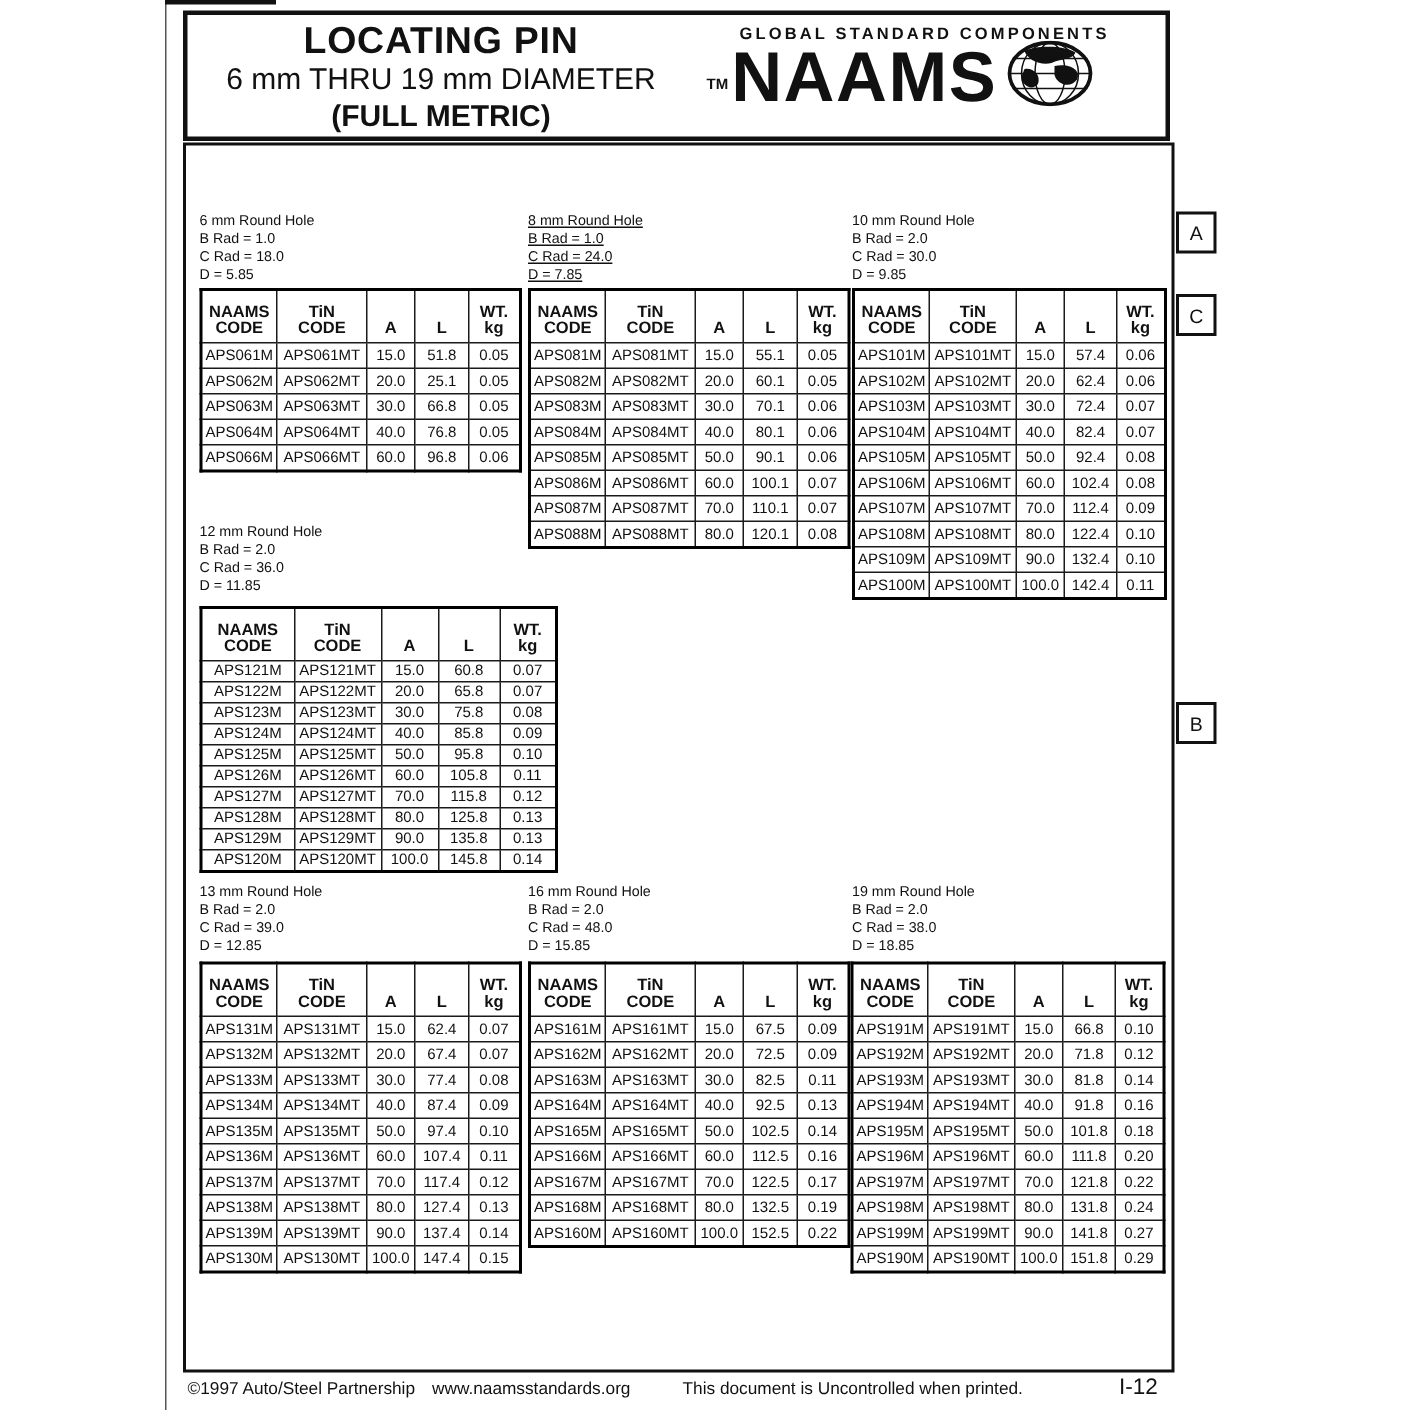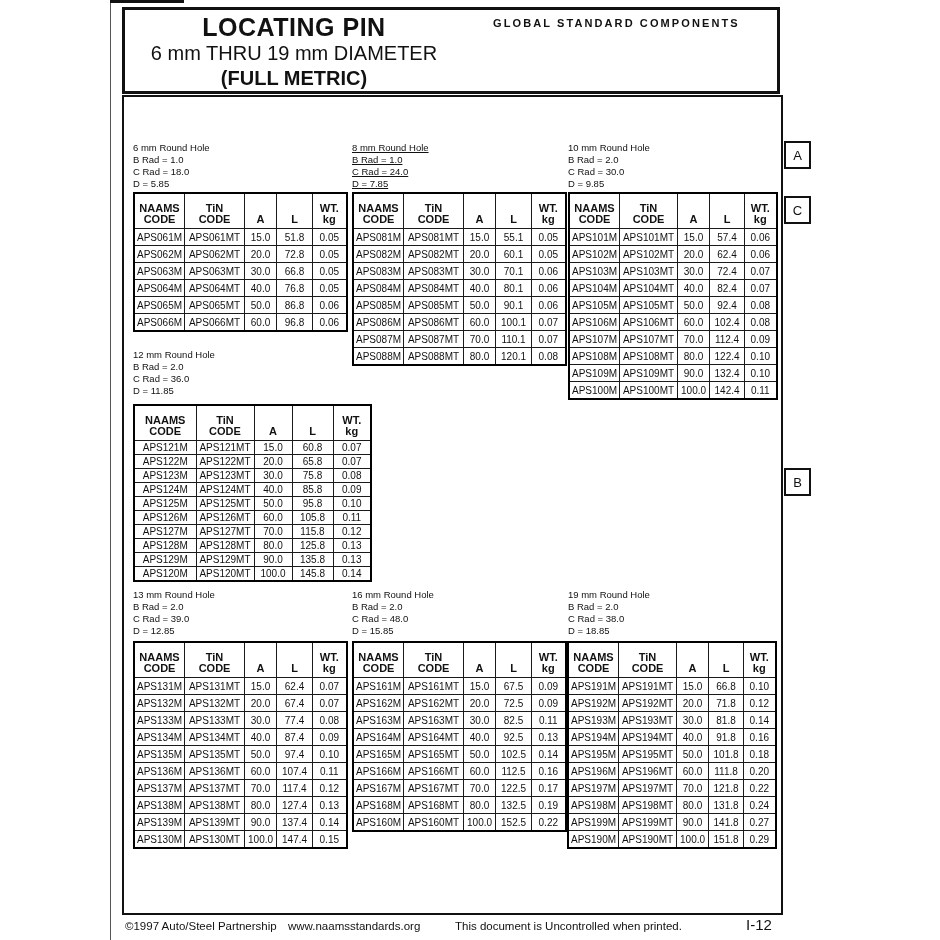--- a/index.html
+++ b/index.html
@@ -59,20 +59,35 @@
   <div class="top-mark"></div>
 
   <div class="hdr">
     <div class="hdr-left">
       <div class="t1">LOCATING PIN</div>
       <div class="t2">6 mm THRU 19 mm DIAMETER</div>
       <div class="t3">(FULL METRIC)</div>
     </div>
     <div class="hdr-right">
       <div class="brand-top">GLOBAL STANDARD COMPONENTS</div>
+      <div class="brand-row">
+        <span class="tm">TM</span>
+        <span class="naams">NAAMS</span>
+        <svg class="globe" width="58" height="44" viewBox="0 0 58 44">
+          <ellipse cx="29" cy="22" rx="27" ry="20.5" fill="none" stroke="#111" stroke-width="2.5"></ellipse>
+          <path d="M12,7 C19,3 39,3 46,8 C44,13 36,12 30,15 C23,17 14,13 12,7Z" fill="#111"></path>
+          <path d="M32,17 C41,15 50,19 47,26 C43,32 34,30 32,23Z" fill="#111"></path>
+          <path d="M12,19 C18,18 23,23 21,29 C17,34 10,30 10,24Z" fill="#111"></path>
+          <ellipse cx="29" cy="22" rx="10" ry="20.5" fill="none" stroke="#111" stroke-width="1"></ellipse>
+          <ellipse cx="29" cy="22" rx="19" ry="20.5" fill="none" stroke="#111" stroke-width="1"></ellipse>
+          <line x1="4" y1="12" x2="54" y2="12" stroke="#111" stroke-width="1"></line>
+          <line x1="2" y1="22" x2="56" y2="22" stroke="#111" stroke-width="1"></line>
+          <line x1="4" y1="32" x2="54" y2="32" stroke="#111" stroke-width="1"></line>
+        </svg>
+      </div>
     </div>
   </div>
 
   <div class="frame"></div>
 
   <div class="side-label" style="top:141px;">A</div>
   <div class="side-label" style="top:196px;">C</div>
   <div class="side-label" style="top:468px;">B</div>
 
   <div class="note" style="left:133px; top:142px;">
@@ -153,43 +168,36 @@
           <td>APS061M</td>
           <td>APS061MT</td>
           <td>15.0</td>
           <td>51.8</td>
           <td>0.05</td>
         </tr>
         <tr>
           <td>APS062M</td>
           <td>APS062MT</td>
           <td>20.0</td>
-          <td>72.8</td>
+          <td>25.1</td>
           <td>0.05</td>
         </tr>
         <tr>
           <td>APS063M</td>
           <td>APS063MT</td>
           <td>30.0</td>
           <td>66.8</td>
           <td>0.05</td>
         </tr>
         <tr>
           <td>APS064M</td>
           <td>APS064MT</td>
           <td>40.0</td>
           <td>76.8</td>
           <td>0.05</td>
-        </tr>
-        <tr>
-          <td>APS065M</td>
-          <td>APS065MT</td>
-          <td>50.0</td>
-          <td>86.8</td>
-          <td>0.06</td>
         </tr>
         <tr>
           <td>APS066M</td>
           <td>APS066MT</td>
           <td>60.0</td>
           <td>96.8</td>
           <td>0.06</td>
         </tr>
       </tbody>
     </table>

